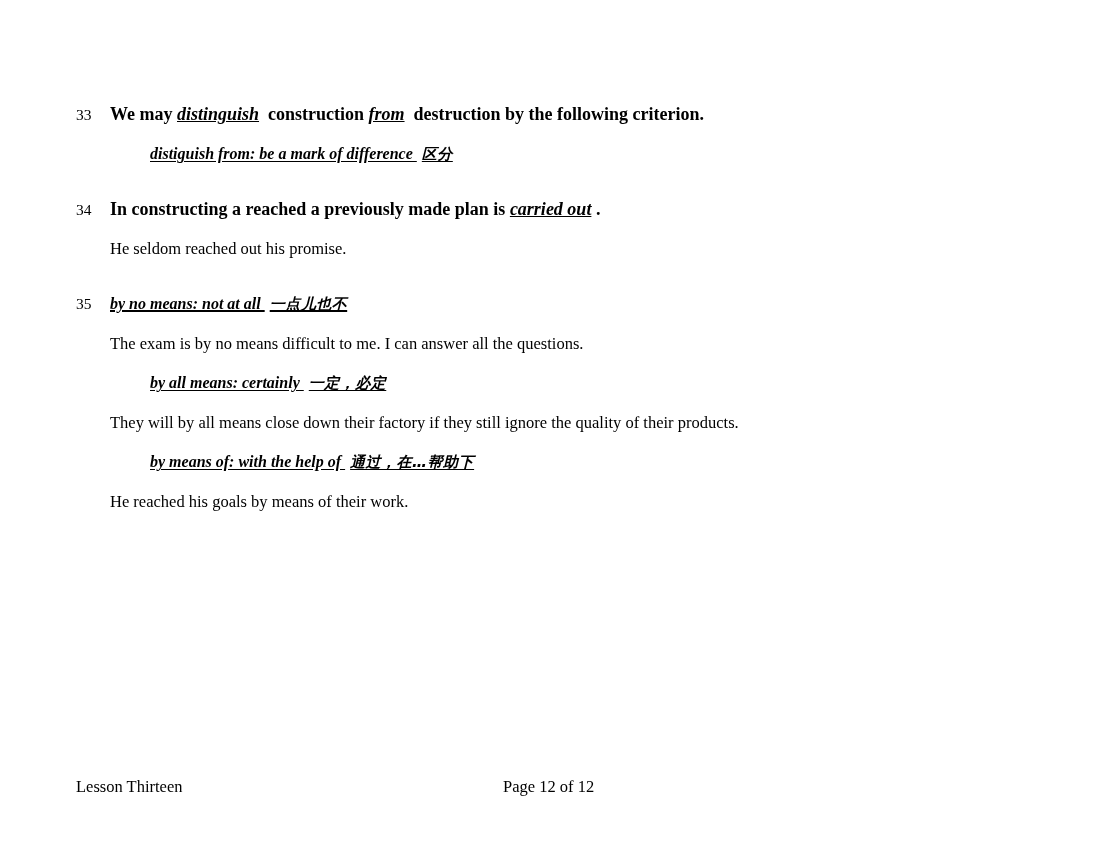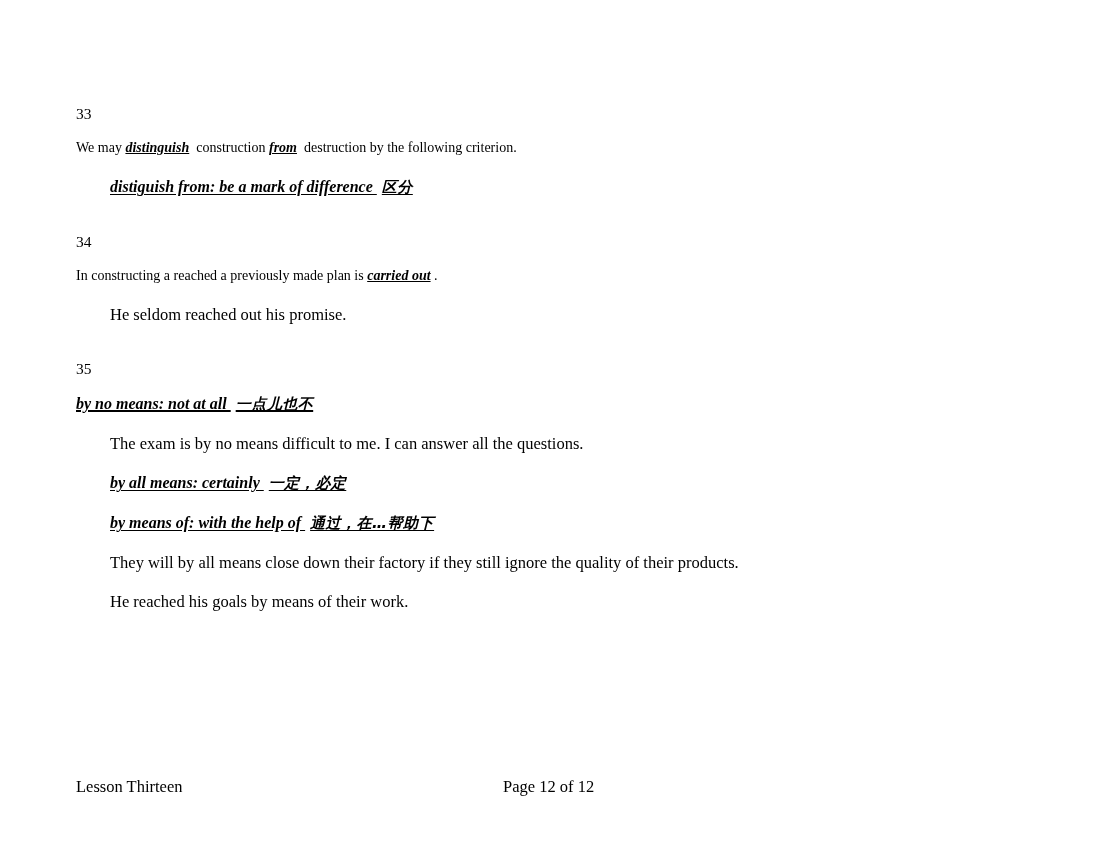--- a/index.html
+++ b/index.html
@@ -37,51 +37,52 @@
   }
   .entry:last-of-type {
     margin-bottom: 0;
   }
 
   
   .head-row {
     display: flex;
     align-items: baseline;
     margin-bottom: 18px;
-    flex-direction: column;
   }
   .item-num {
     width: 34px;
     flex: 0 0 34px;
     font-size: 15.5px;
     line-height: 20px;
     text-align: left;
   }
   .head-text {
-    font-size: 14px;
+    font-size: 18px;
     line-height: 20px;
     white-space: pre-wrap;
+    font-weight: bold;
   }
 
   
   .sub-row {
     margin-left: 34px;
     margin-bottom: 18px;
   }
   .sub-row:last-child {
     margin-bottom: 0;
   }
 
   
   .defline {
     font-size: 16px;
     line-height: 21px;
     font-weight: bold;
     font-style: italic;
     white-space: pre;
+    margin-left: 40px;
   }
   .defline .en {
     text-decoration: underline;
     text-underline-offset: 2px;
   }
   .defline .gap {
     display: inline-block;
     width: 5px;
   }
   .defline .cn {
@@ -176,25 +177,25 @@
 
       <div class="sub-row">
         <div class="example">The exam is by no means difficult to me. I can answer all the questions.</div>
       </div>
 
       <div class="sub-row">
         <div class="defline"><span class="en">by all means: certainly </span><span class="gap"></span><span class="cn">一定，必定</span></div>
       </div>
 
       <div class="sub-row">
+        <div class="example">They will by all means close down their factory if they still ignore the quality of their products.</div>
+      </div>
+
+      <div class="sub-row">
         <div class="defline"><span class="en">by means of: with the help of </span><span class="gap"></span><span class="cn">通过，在…帮助下</span></div>
-      </div>
-
-      <div class="sub-row">
-        <div class="example">They will by all means close down their factory if they still ignore the quality of their products.</div>
       </div>
 
       <div class="sub-row">
         <div class="example">He reached his goals by means of their work.</div>
       </div>
 
     </div>
 
   </div>
 

